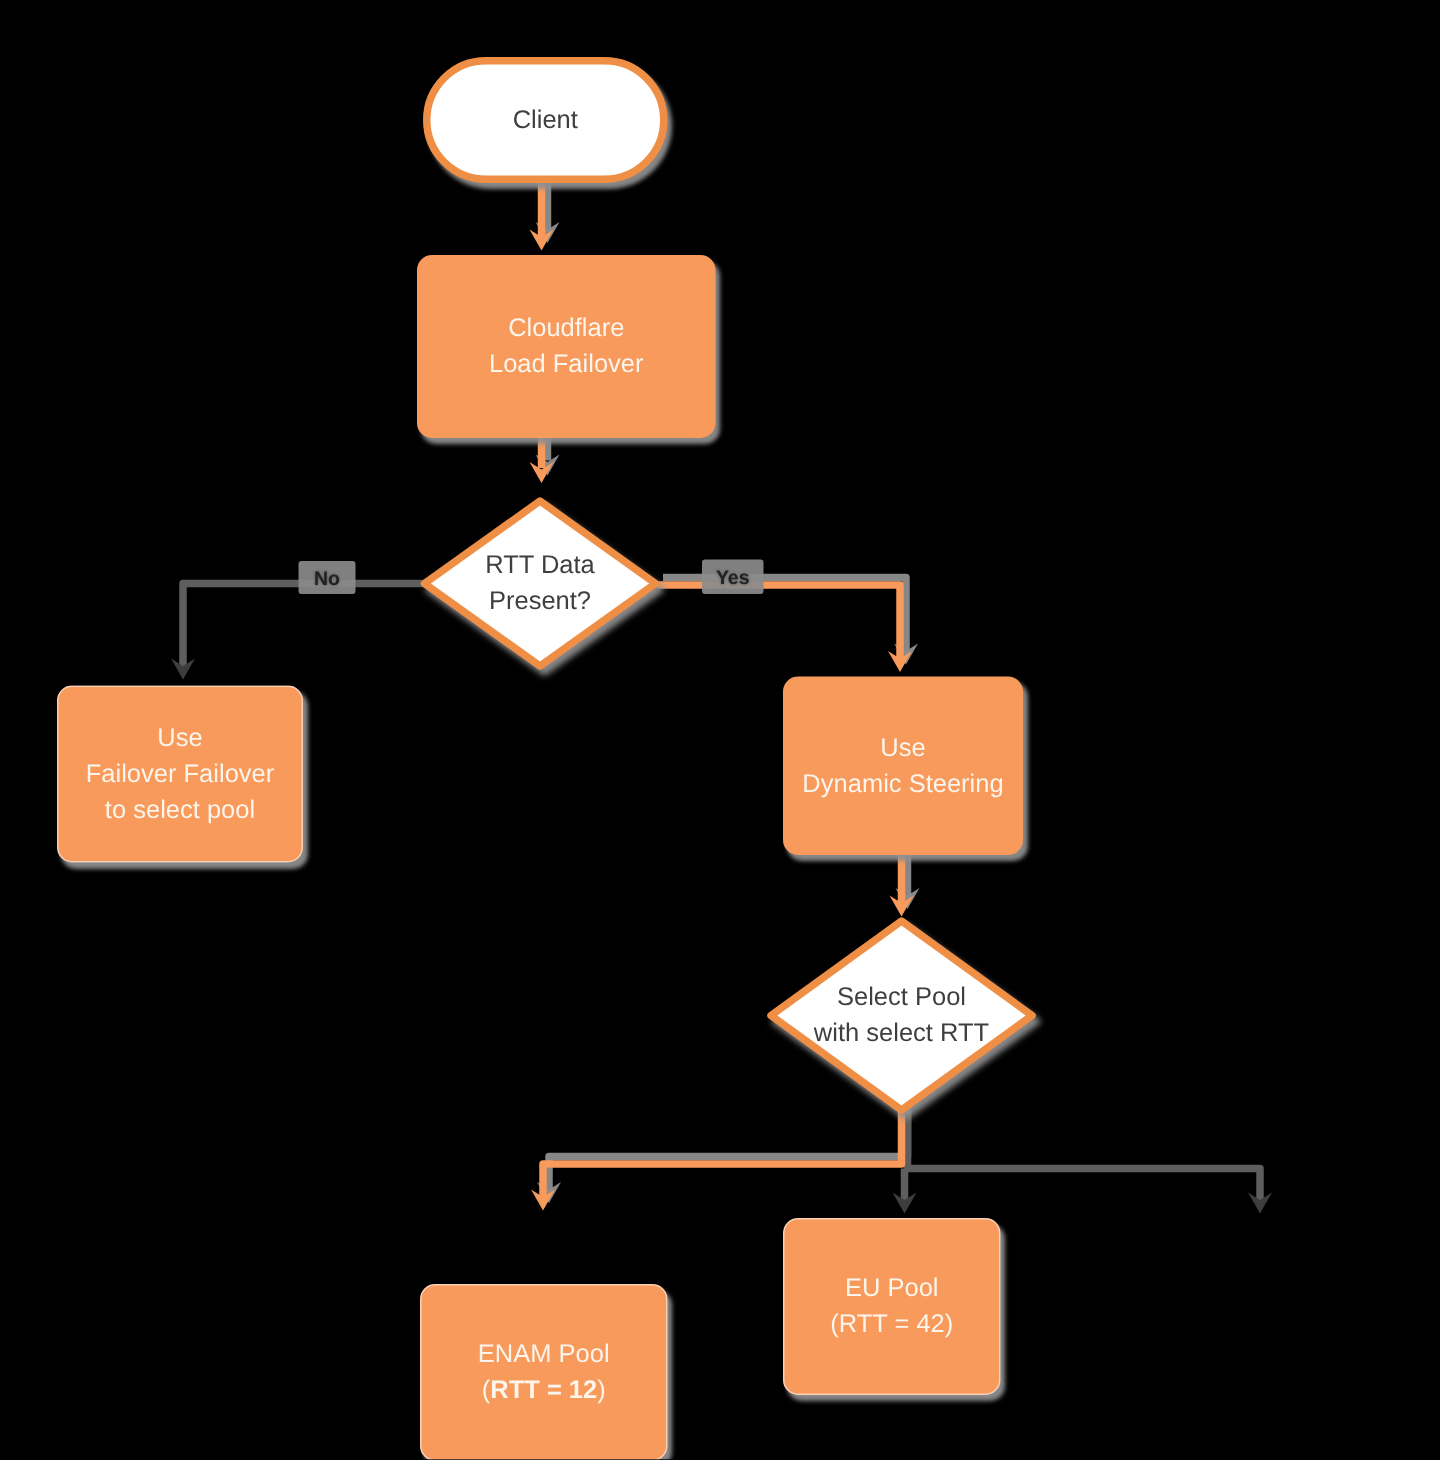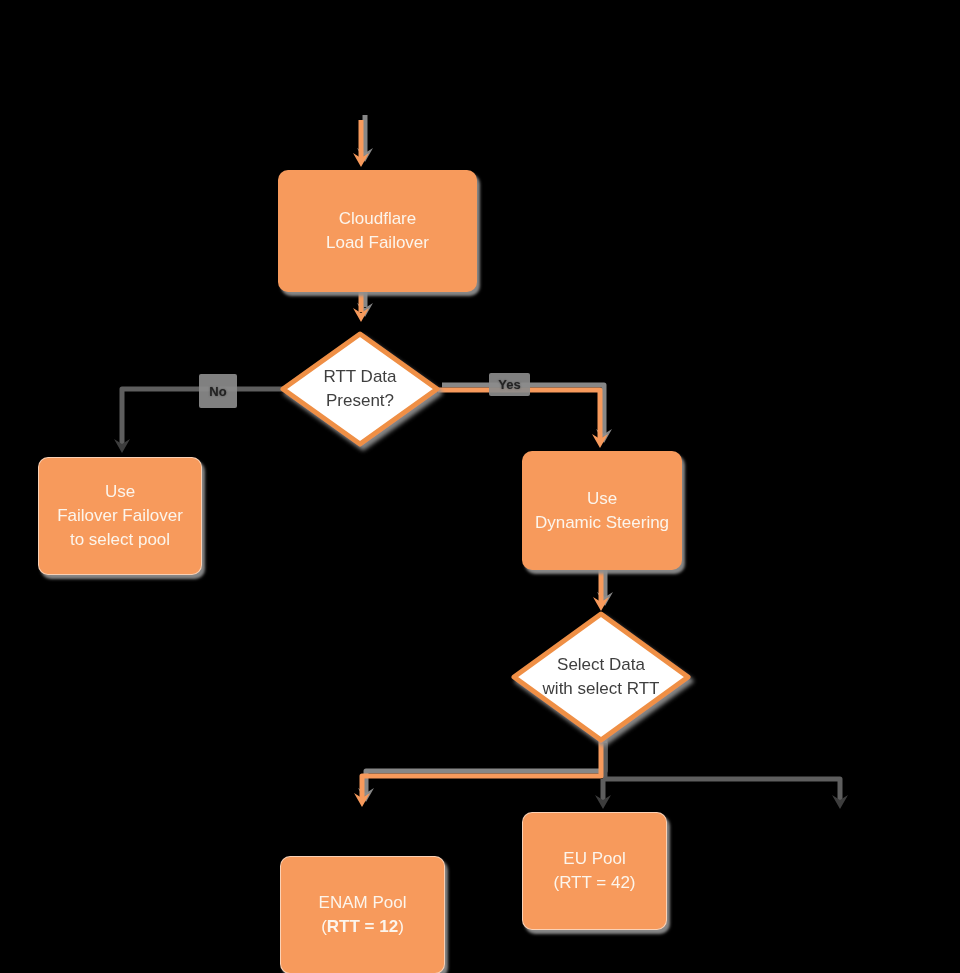--- a/index.html
+++ b/index.html
@@ -80,47 +80,50 @@
     <polygon class="arrow-orange" points="600,448 592,434 600,439 608,434"></polygon>
     <polyline class="edge edge-orange" points="601,568 601,604"></polyline>
     <polygon class="arrow-orange" points="601,611 593,597 601,602 609,597"></polygon>
     <polyline class="edge edge-orange" points="601,740 601,776 362,776 362,800"></polyline>
     <polygon class="arrow-orange" points="362,807 354,793 362,798 370,793"></polygon>
 
     <polygon class="diamond" points="360,334 437,389 360,444 283,389" filter="url(#shapeShadow)"></polygon>
     <polygon class="diamond" points="601,614 688,677 601,740 514,677" filter="url(#shapeShadow)"></polygon>
   </svg>
 
+  <div class="node stadium" style="left:282px; top:38px; width:163px; height:84px;">
+    <span>Client</span>
+  </div>
 
   <div class="node proc" style="left:278px; top:170px; width:199px; height:122px;">
     <span>Cloudflare</span>
     <span>Load Failover</span>
   </div>
 
   <div class="diamond-text" style="left:283px; top:334px; width:154px; height:110px;">
     <span>RTT Data</span>
     <span>Present?</span>
   </div>
 
-  <div class="edge-label" style="left:199px; top:374px; width:38px; height:34px;">No</div>
-  <div class="edge-label" style="left:489px; top:373px; width:41px; height:23px;">Yes</div>
+  <div class="edge-label" style="left:199px; top:374px; width:38px; height:22px;">No</div>
+  <div class="edge-label" style="left:468px; top:373px; width:41px; height:23px;">Yes</div>
 
   <div class="node proc hl" style="left:38px; top:457px; width:164px; height:118px;">
     <span>Use</span>
     <span>Failover Failover</span>
     <span>to select pool</span>
   </div>
 
   <div class="node proc" style="left:522px; top:451px; width:160px; height:119px;">
     <span>Use</span>
     <span>Dynamic Steering</span>
   </div>
 
   <div class="diamond-text" style="left:514px; top:614px; width:174px; height:126px;">
-    <span>Select Data</span>
+    <span>Select Pool</span>
     <span>with select RTT</span>
   </div>
 
   <div class="node proc hl" style="left:280px; top:856px; width:165px; height:118px;">
     <span>ENAM Pool</span>
     <span><span>(</span><span class="bold">RTT = 12</span><span>)</span></span>
   </div>
 
   <div class="node proc hl" style="left:522px; top:812px; width:145px; height:118px;">
     <span>EU Pool</span>

